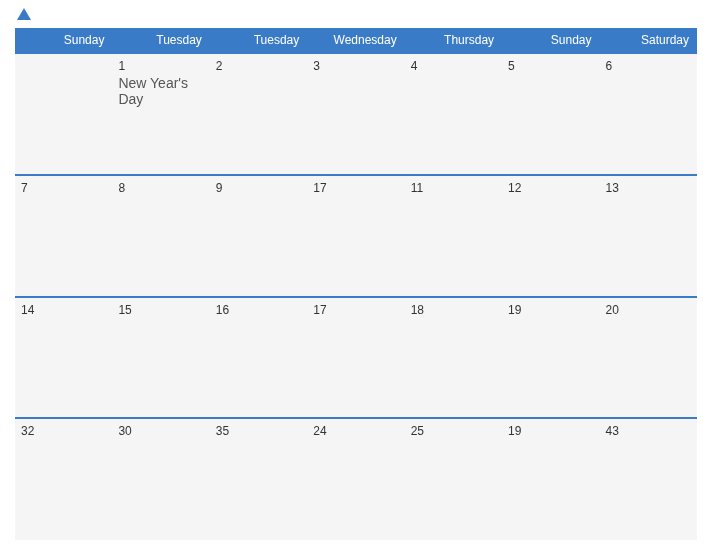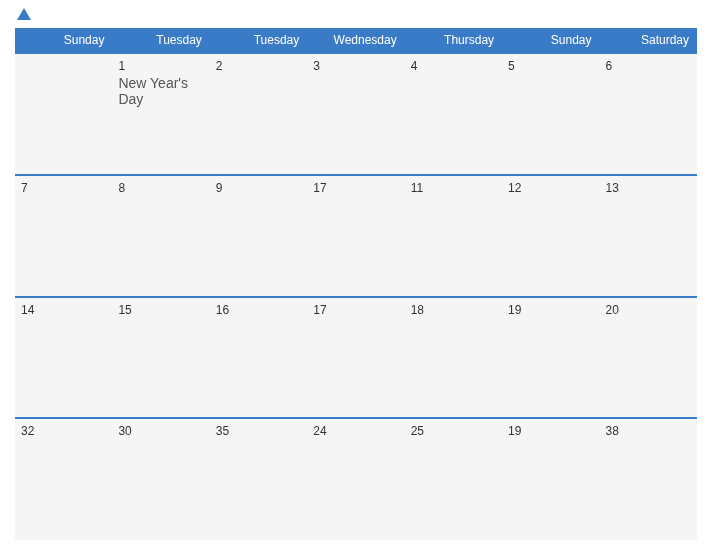--- a/index.html
+++ b/index.html
@@ -245,18 +245,18 @@
           <td>
             <span class="day-number">24</span>
           </td>
           <td>
             <span class="day-number">25</span>
           </td>
           <td>
             <span class="day-number">19</span>
           </td>
           <td>
-            <span class="day-number">38</span>
+            <span class="day-number">43</span>
           </td>
         </tr>
       </tbody>
   </table>
 </div>
 
 </body></html>

